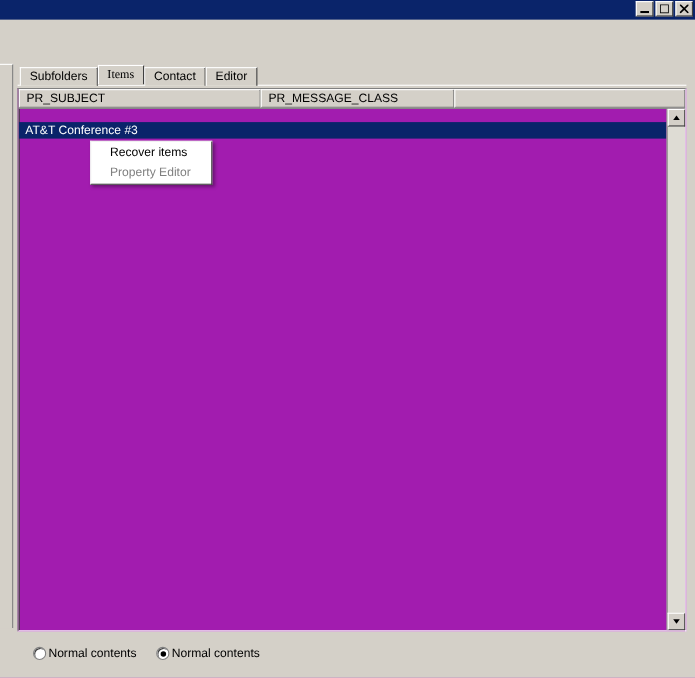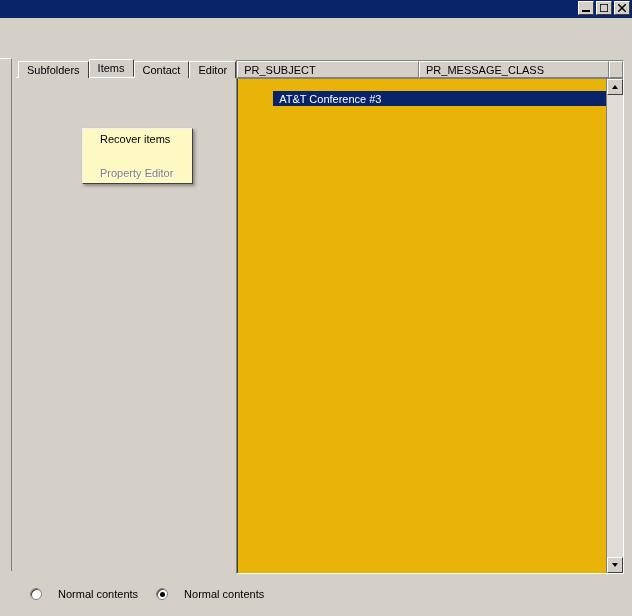--- a/index.html
+++ b/index.html
@@ -63,21 +63,21 @@
     border-top: 1px solid #ffffff;
   }
 
   .main-area {
     position: absolute;
     left: 16px;
     top: 40px;
     right: 8px;
     bottom: 42px;
     display: flex;
-    flex-direction: row;
+    flex-direction: column;
   }
 
   
   .tab-row {
     display: flex;
     align-items: flex-end;
     height: 20px;
     padding-left: 2px;
     border-bottom: 1px solid #ffffff;
   }
@@ -90,26 +90,27 @@
     margin-right: 0;
     position: relative;
     top: 1px;
     cursor: pointer;
   }
   .tab.active {
     background: #d4d0c8;
     border-bottom: 1px solid #d4d0c8;
     z-index: 2;
     top: 0;
+    font-family: Liberation Serif, serif;
   }
 
   
   .listview {
     flex: 1;
-    background: #eab308;
+    background: #a21caf;
     border: 1px solid;
     border-color: #808080 #ffffff #ffffff #808080;
     box-shadow: inset 1px 1px 0 #404040;
     position: relative;
     margin-top: 2px;
     overflow: hidden;
   }
   .header-row {
     display: flex;
     height: 18px;
@@ -121,33 +122,32 @@
     background: #d4d0c8;
     border: 1px solid;
     border-color: #ffffff #808080 #808080 #ffffff;
     text-align: left;
     font-weight: normal;
     white-space: nowrap;
     overflow: hidden;
     cursor: pointer;
   }
   .header-cell.c1 { width: 220px; }
-  .header-cell.c2 { width: 230px; }
+  .header-cell.c2 { width: 176px; }
   .header-cell.c3 { flex:1; }
 
   .list-body {
     position: absolute;
     top: 18px; left: 0; right: 17px; bottom: 0;
     overflow: hidden;
   }
   .list-row {
     display: flex;
     height: 15px;
     align-items: center;
-    margin-left: 36px;
   }
   .list-row.selected {
     background: #0a246a;
     color: #ffffff;
   }
   .list-cell {
     padding: 0 6px;
     white-space: nowrap;
     overflow: hidden;
   }
@@ -174,55 +174,54 @@
   }
   .sbtn.down { position:absolute; bottom:0; }
   .sbtn.up { position:absolute; top:0; }
   .sbtn .arrow { width:0;height:0;border-left:3px solid transparent;border-right:3px solid transparent;}
   .sbtn.up .arrow{border-bottom:4px solid #000;}
   .sbtn.down .arrow{border-top:4px solid #000;}
 
   
   .context-menu {
     position: absolute;
-    background: #fef9c3;
+    background: #ffffff;
     border: 1px solid;
     border-color: #f0f0f0 #404040 #404040 #f0f0f0;
     box-shadow: 2px 2px 3px rgba(0,0,0,0.35);
     padding: 1px;
     z-index: 10;
   }
   .menu-item {
     padding: 3px 18px 3px 16px;
     cursor: pointer;
     white-space: nowrap;
   }
   .menu-item.disabled {
     color: #808080;
     text-shadow: 1px 1px 0 #ffffff;
     cursor: default;
-    margin-top: 16px;
   }
 
   
   .bottom-bar {
     position: absolute;
     left: 18px;
     right: 8px;
     bottom: 10px;
     height: 24px;
     display: flex;
     align-items: center;
     gap: 18px;
     padding-left: 12px;
   }
   .radio {
     display: flex;
     align-items: center;
-    gap: 16px;
+    gap: 2px;
     cursor: pointer;
   }
   .radio-dot {
     width: 12px; height: 12px;
     border-radius: 50%;
     background: #ffffff;
     border: 1px solid #808080;
     box-shadow: inset 1px 1px 0 #404040;
     display:flex;align-items:center;justify-content:center;
   }

